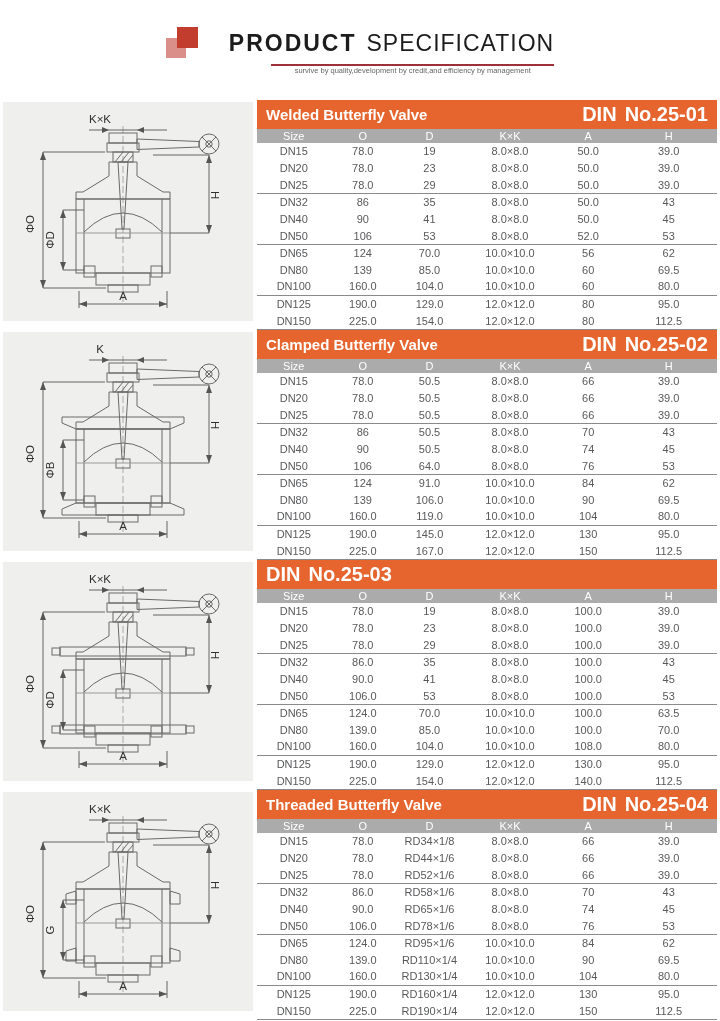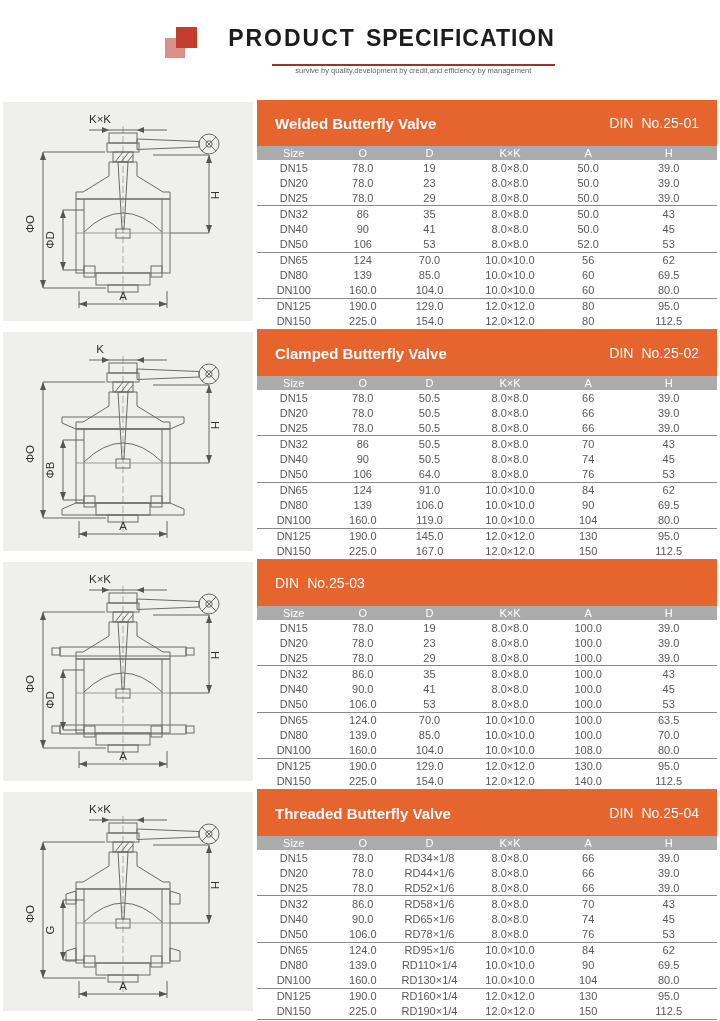--- a/index.html
+++ b/index.html
@@ -6,39 +6,39 @@
     --accent:#E6642D; --colhead:#ABABAB; --panel:#EFEFED; --txt:#58595B;
     --brand-red:#C33D2E; --brand-pink:#DA8F88; --underline:#9E3039; --line:#8a8a8a;
   }
   *{box-sizing:border-box;margin:0;padding:0}
   body{font-family:"Liberation Sans",sans-serif;background:#fff}
   .page{position:relative;width:720px;height:1021px;background:#fff;overflow:hidden}
 
   
   .page-header{height:100px;display:flex;align-items:center;justify-content:center}
   .brand-block{display:flex;flex-direction:column}
-  .brand-row{display:flex;gap:29px}
+  .brand-row{display:flex;align-items:center;gap:29px}
   .logo-squares{position:relative;width:34px;height:36px}
   .sq-light{position:absolute;left:0;top:13px;width:20px;height:20px;background:var(--brand-pink)}
   .sq-dark{position:absolute;left:11px;top:2px;width:21px;height:21px;background:var(--brand-red)}
   .brand-titles{display:flex;align-items:baseline;gap:10px;color:#1c1c1c}
   .t-primary{font-size:23px;font-weight:700;letter-spacing:2px}
-  .t-secondary{font-size:23px;font-weight:700;letter-spacing:1px}
+  .t-secondary{font-size:23px;font-weight:400;letter-spacing:1px}
   .brand-underline{align-self:flex-end;width:283px;height:2px;background:var(--underline);margin-top:3px}
   .tagline{align-self:flex-end;width:283px;text-align:center;font-size:7.5px;color:#666;margin-top:0}
 
   
   .sections{position:absolute;left:0;top:100px;width:720px}
   .section{position:relative;height:230px}
   .panel{position:absolute;left:3px;top:2px;width:250px;height:219px;background:var(--panel)}
   .spec{position:absolute;left:257px;top:0;width:460px;height:230px;display:flex;flex-direction:column;background:#fff}
 
-  .tbl-header{height:46px;background:var(--accent);color:#fff;display:flex;justify-content:space-between;align-items:center;padding:0 18px}
+  .tbl-header{height:29px;background:var(--accent);color:#fff;display:flex;justify-content:space-between;align-items:center;padding:0 9px}
   .tbl-title{font-size:15px;font-weight:700}
-  .din{display:flex;align-items:center;font-size:14px;font-weight:400}
+  .din{display:flex;align-items:center;font-size:20px;font-weight:700}
   .din .no{margin-left:8px}
 
   .col-header{height:14px;background:var(--colhead);display:flex;align-items:center}
   .th{color:#fff;font-size:11px;text-align:center}
   .tbody{flex:1;display:flex;flex-direction:column}
   .tr{flex:1;display:flex;align-items:center}
   .tr.group-start{border-top:1px solid var(--line)}
   .tr.last{border-bottom:1px solid var(--line)}
   .td{font-size:11px;color:var(--txt);text-align:center;white-space:nowrap}
   .c0{width:16%}.c1{width:14%}.c2{width:15%}.c3{width:20%}.c4{width:14%}.c5{width:21%}

